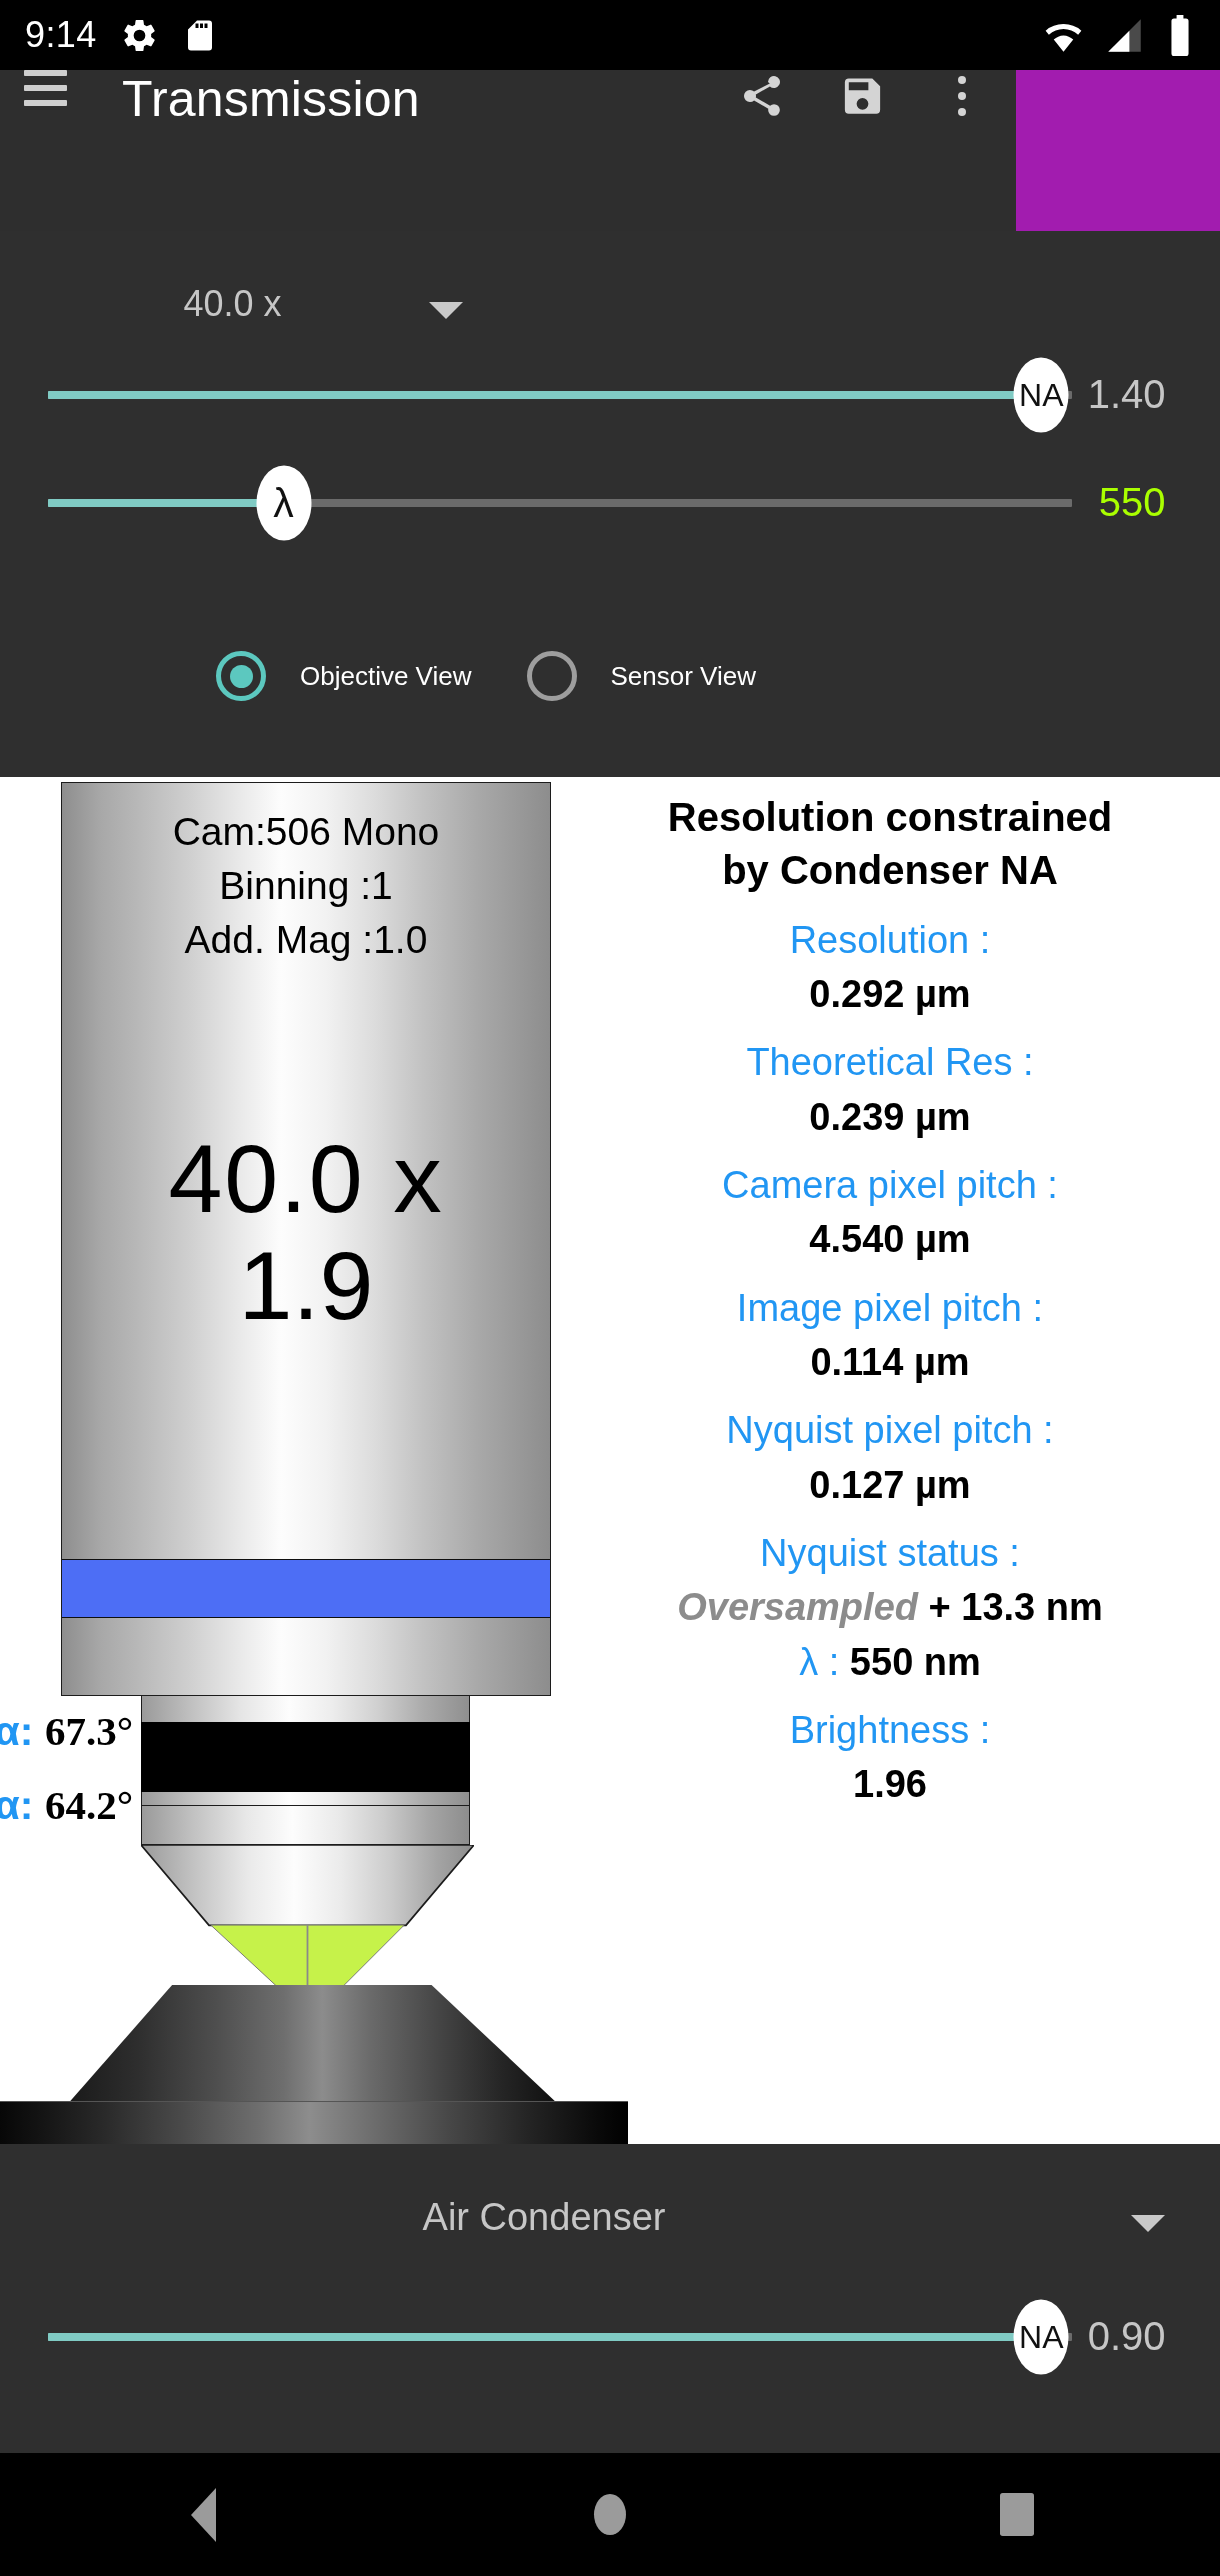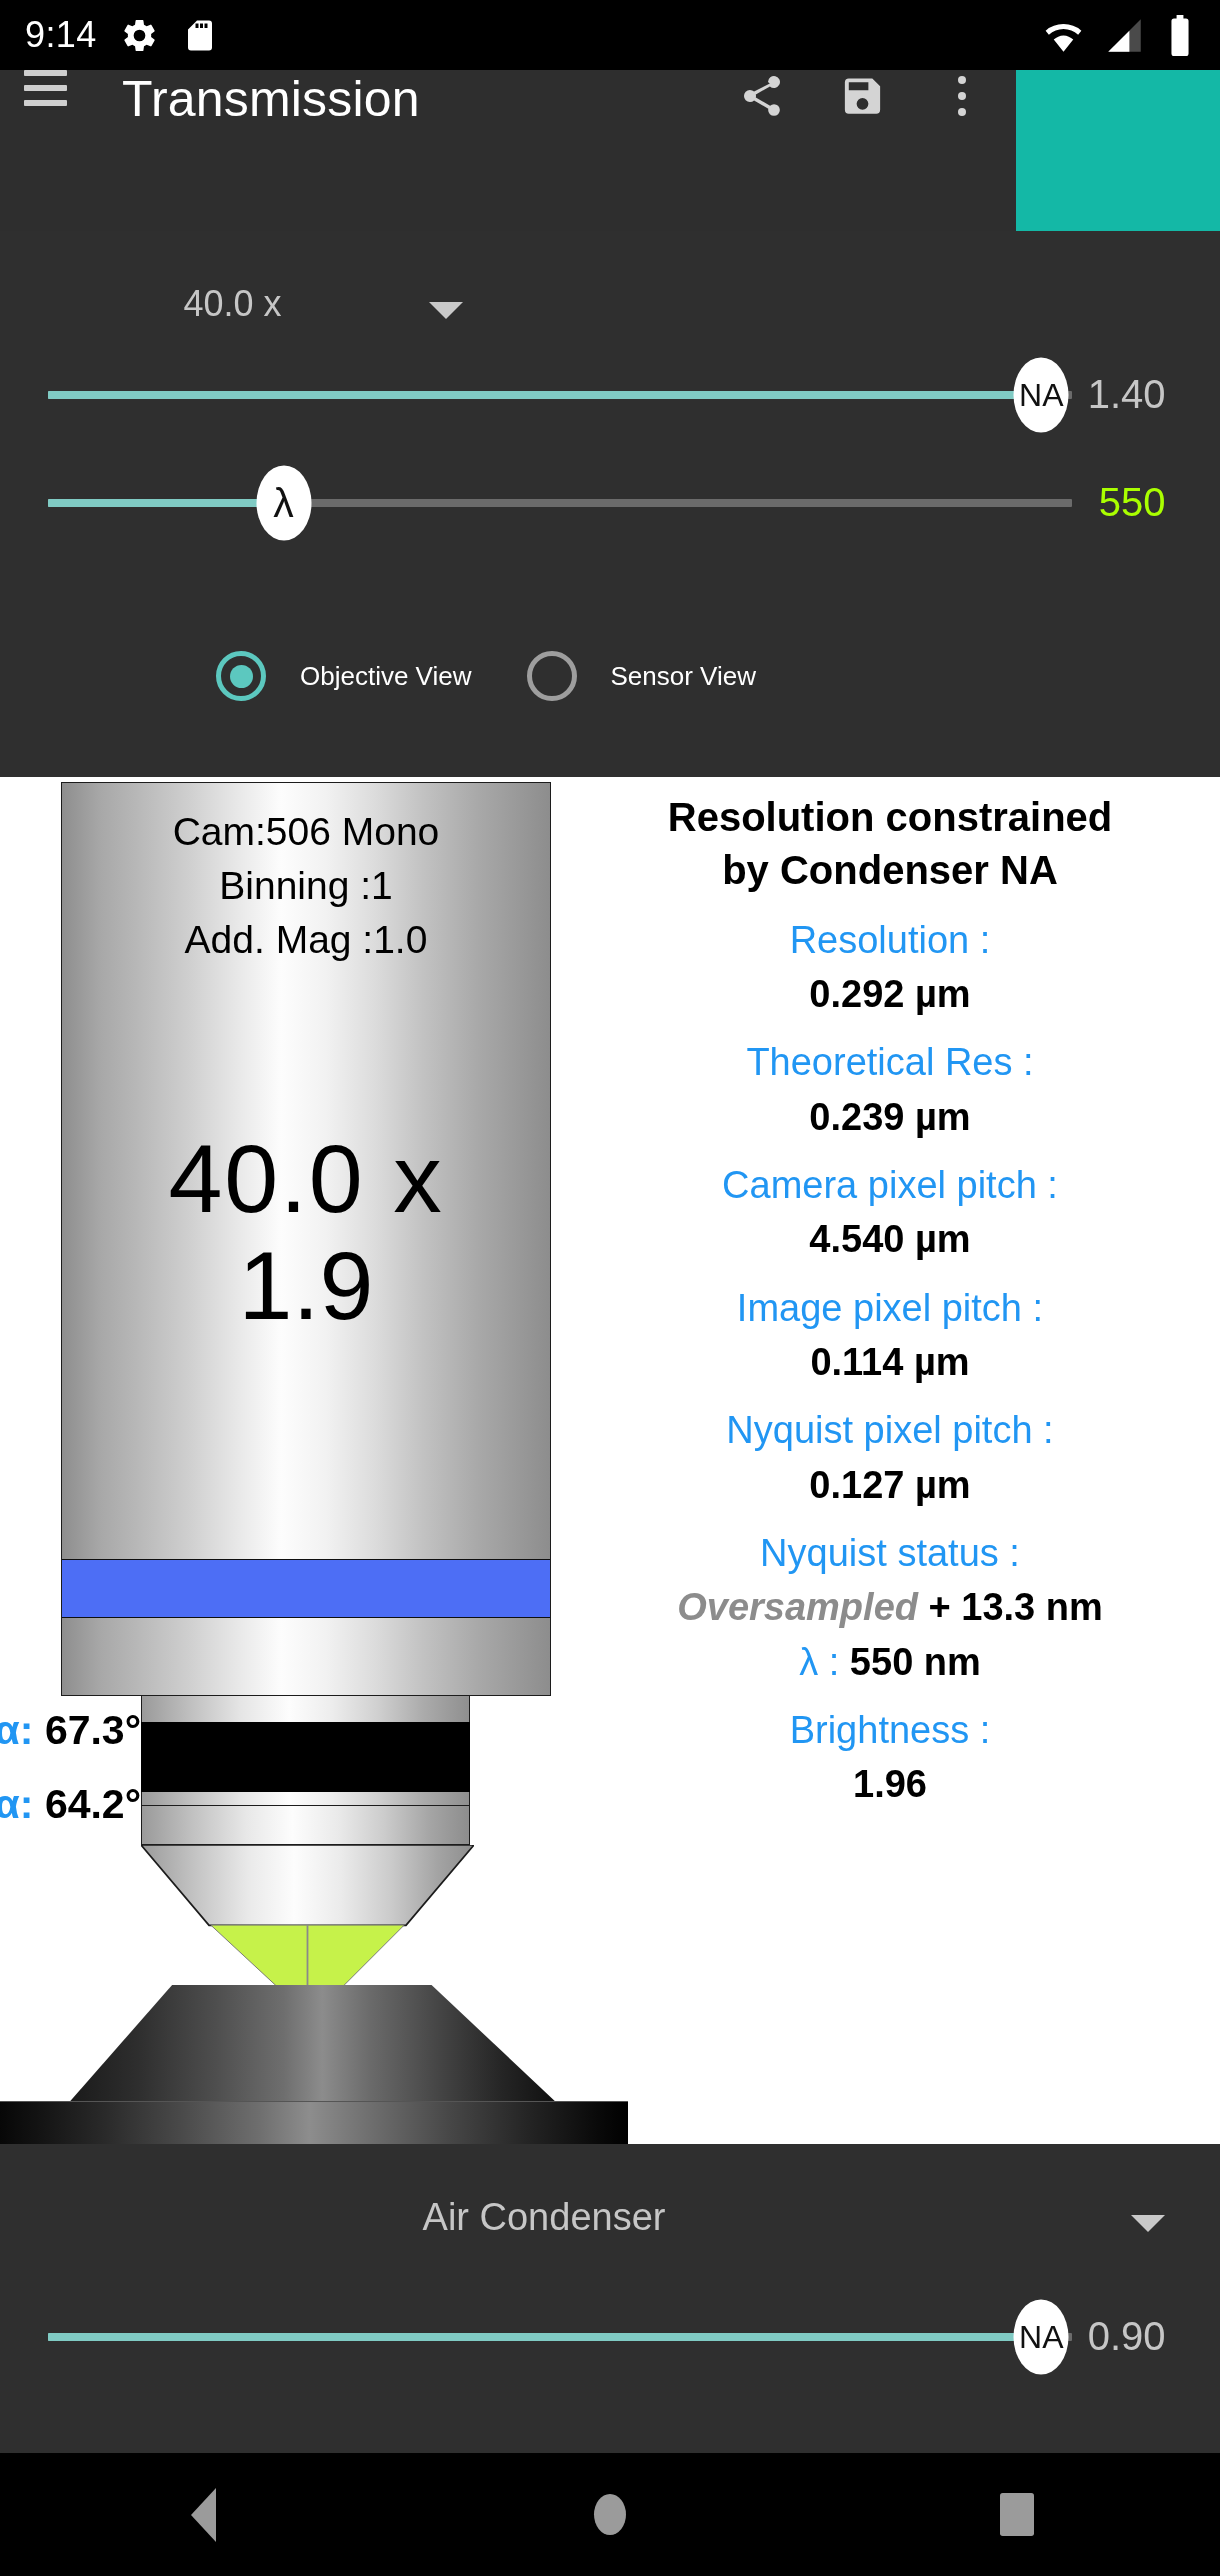--- a/index.html
+++ b/index.html
@@ -2,21 +2,21 @@
 <html style="font-size:14.3px"><head>
 <meta charset="utf-8">
 <style>
   * { margin:0; padding:0; box-sizing:border-box; }
   html,body { width:1220px; height:2576px; background:#000; }
   body {
     font-family:"Liberation Sans", sans-serif;
     -webkit-font-smoothing:antialiased;
     overflow:hidden;
   }
-  #screen { position:relative; width:1220px; height:2576px; background:#14b8a6; }
+  #screen { position:relative; width:1220px; height:2576px; background:#a21caf; }
 
   
   .statusbar {
     position:absolute; left:0; top:0; width:1220px; height:70px;
     background:#000; display:flex; align-items:center;
     padding:0 25px;
   }
   .sb-left { display:flex; align-items:center; gap:23px; }
   .sb-time { color:#fff; font-size:36px; letter-spacing:0.4px; font-family:"Liberation Sans",sans-serif; }
   .sb-right { margin-left:auto; display:flex; align-items:center; gap:19.7px; }
@@ -147,21 +147,21 @@
     border-top:0.9px solid #555;
   }
   .cond-na {
     position:absolute; left:-9px; top:1360px; width:637px; text-align:center;
     color:#ffffff; font-size:50px;
   }
   .ang {
     position:absolute; font-size:41px; font-weight:bold; white-space:nowrap;
   }
   .ang .a-k { color:#2196f3; }
-  .ang .a-v { color:#000; }
+  .ang .a-v { color:#000;font-family:Liberation Serif, serif; }
   .ang1 { left:-5.4px; top:930px; }
   .ang2 { left:-5.4px; top:1004px; }
 
   
   .info {
     position:absolute; left:617px; top:0; width:546px; text-align:center;
     color:#000;
   }
   .info-h {
     font-size:40px; font-weight:bold; line-height:1.33; margin-top:14.3px;

